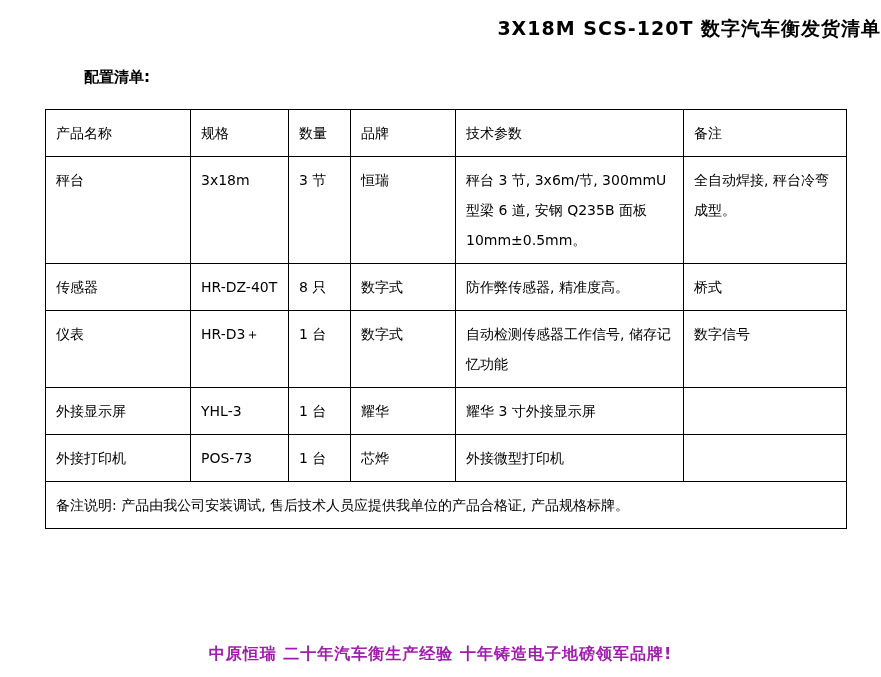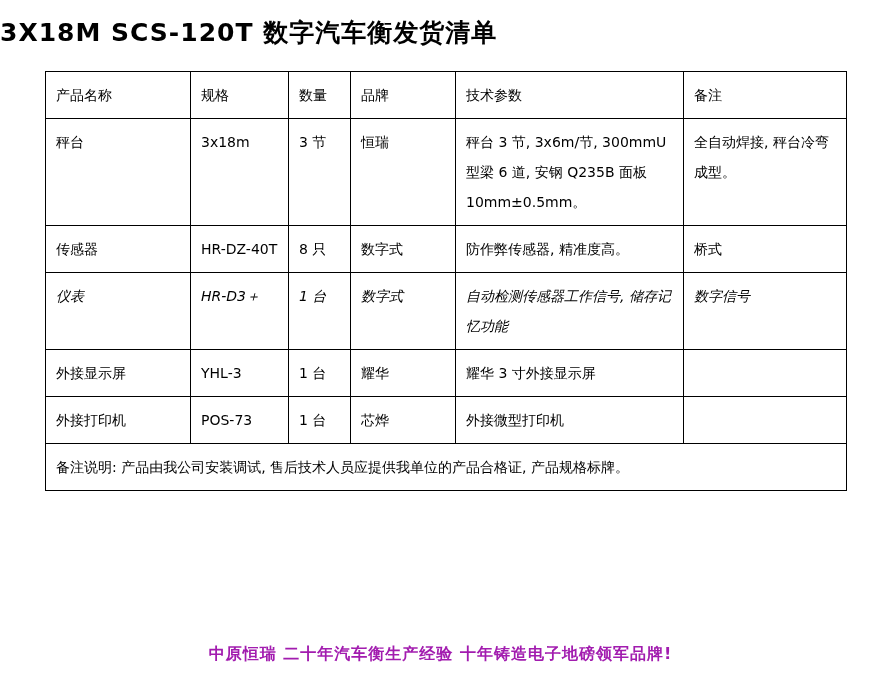--- a/index.html
+++ b/index.html
@@ -14,22 +14,22 @@
     color: #000000;
     overflow: hidden;
   }
   .page {
     position: relative;
     width: 881px;
     height: 677px;
     box-sizing: border-box;
   }
   .doc-title {
-    text-align: left;
-    font-size: 25px;
+    text-align: right;
+    font-size: 19px;
     font-weight: bold;
     letter-spacing: 1px;
     margin-top: 16px;
     margin-bottom: 12px;
   }
   .subtitle {
     font-size: 15px;
     font-weight: bold;
     margin-top: 26px;
     margin-left: 84px;
@@ -58,21 +58,20 @@
   td.c1 { width: 98px; }
   td.c2 { width: 62px; }
   td.c3 { width: 105px; }
   td.c4 { width: 228px; }
   td.c5 { width: 163px; }
   td.tall {
     height: 112px;
   }
   td.mid {
     height: 74px;
-    font-style: italic;
   }
   .note-row td {
     line-height: 28px;
     height: 44px;
   }
   .footer {
     position: absolute;
     left: 0;
     right: 0;
     bottom: 28px;
@@ -83,20 +82,21 @@
     letter-spacing: 1px;
   }
 </style>
 </head>
 <body>
 
 <div class="page">
 
   <div class="doc-title">3X18M SCS-120T 数字汽车衡发货清单</div>
 
+  <div class="subtitle">配置清单:</div>
 
   <div class="table-wrap">
     <table class="spec">
       <tbody>
         <tr>
           <td class="c0">产品名称</td>
           <td class="c1">规格</td>
           <td class="c2">数量</td>
           <td class="c3">品牌</td>
           <td class="c4">技术参数</td>

